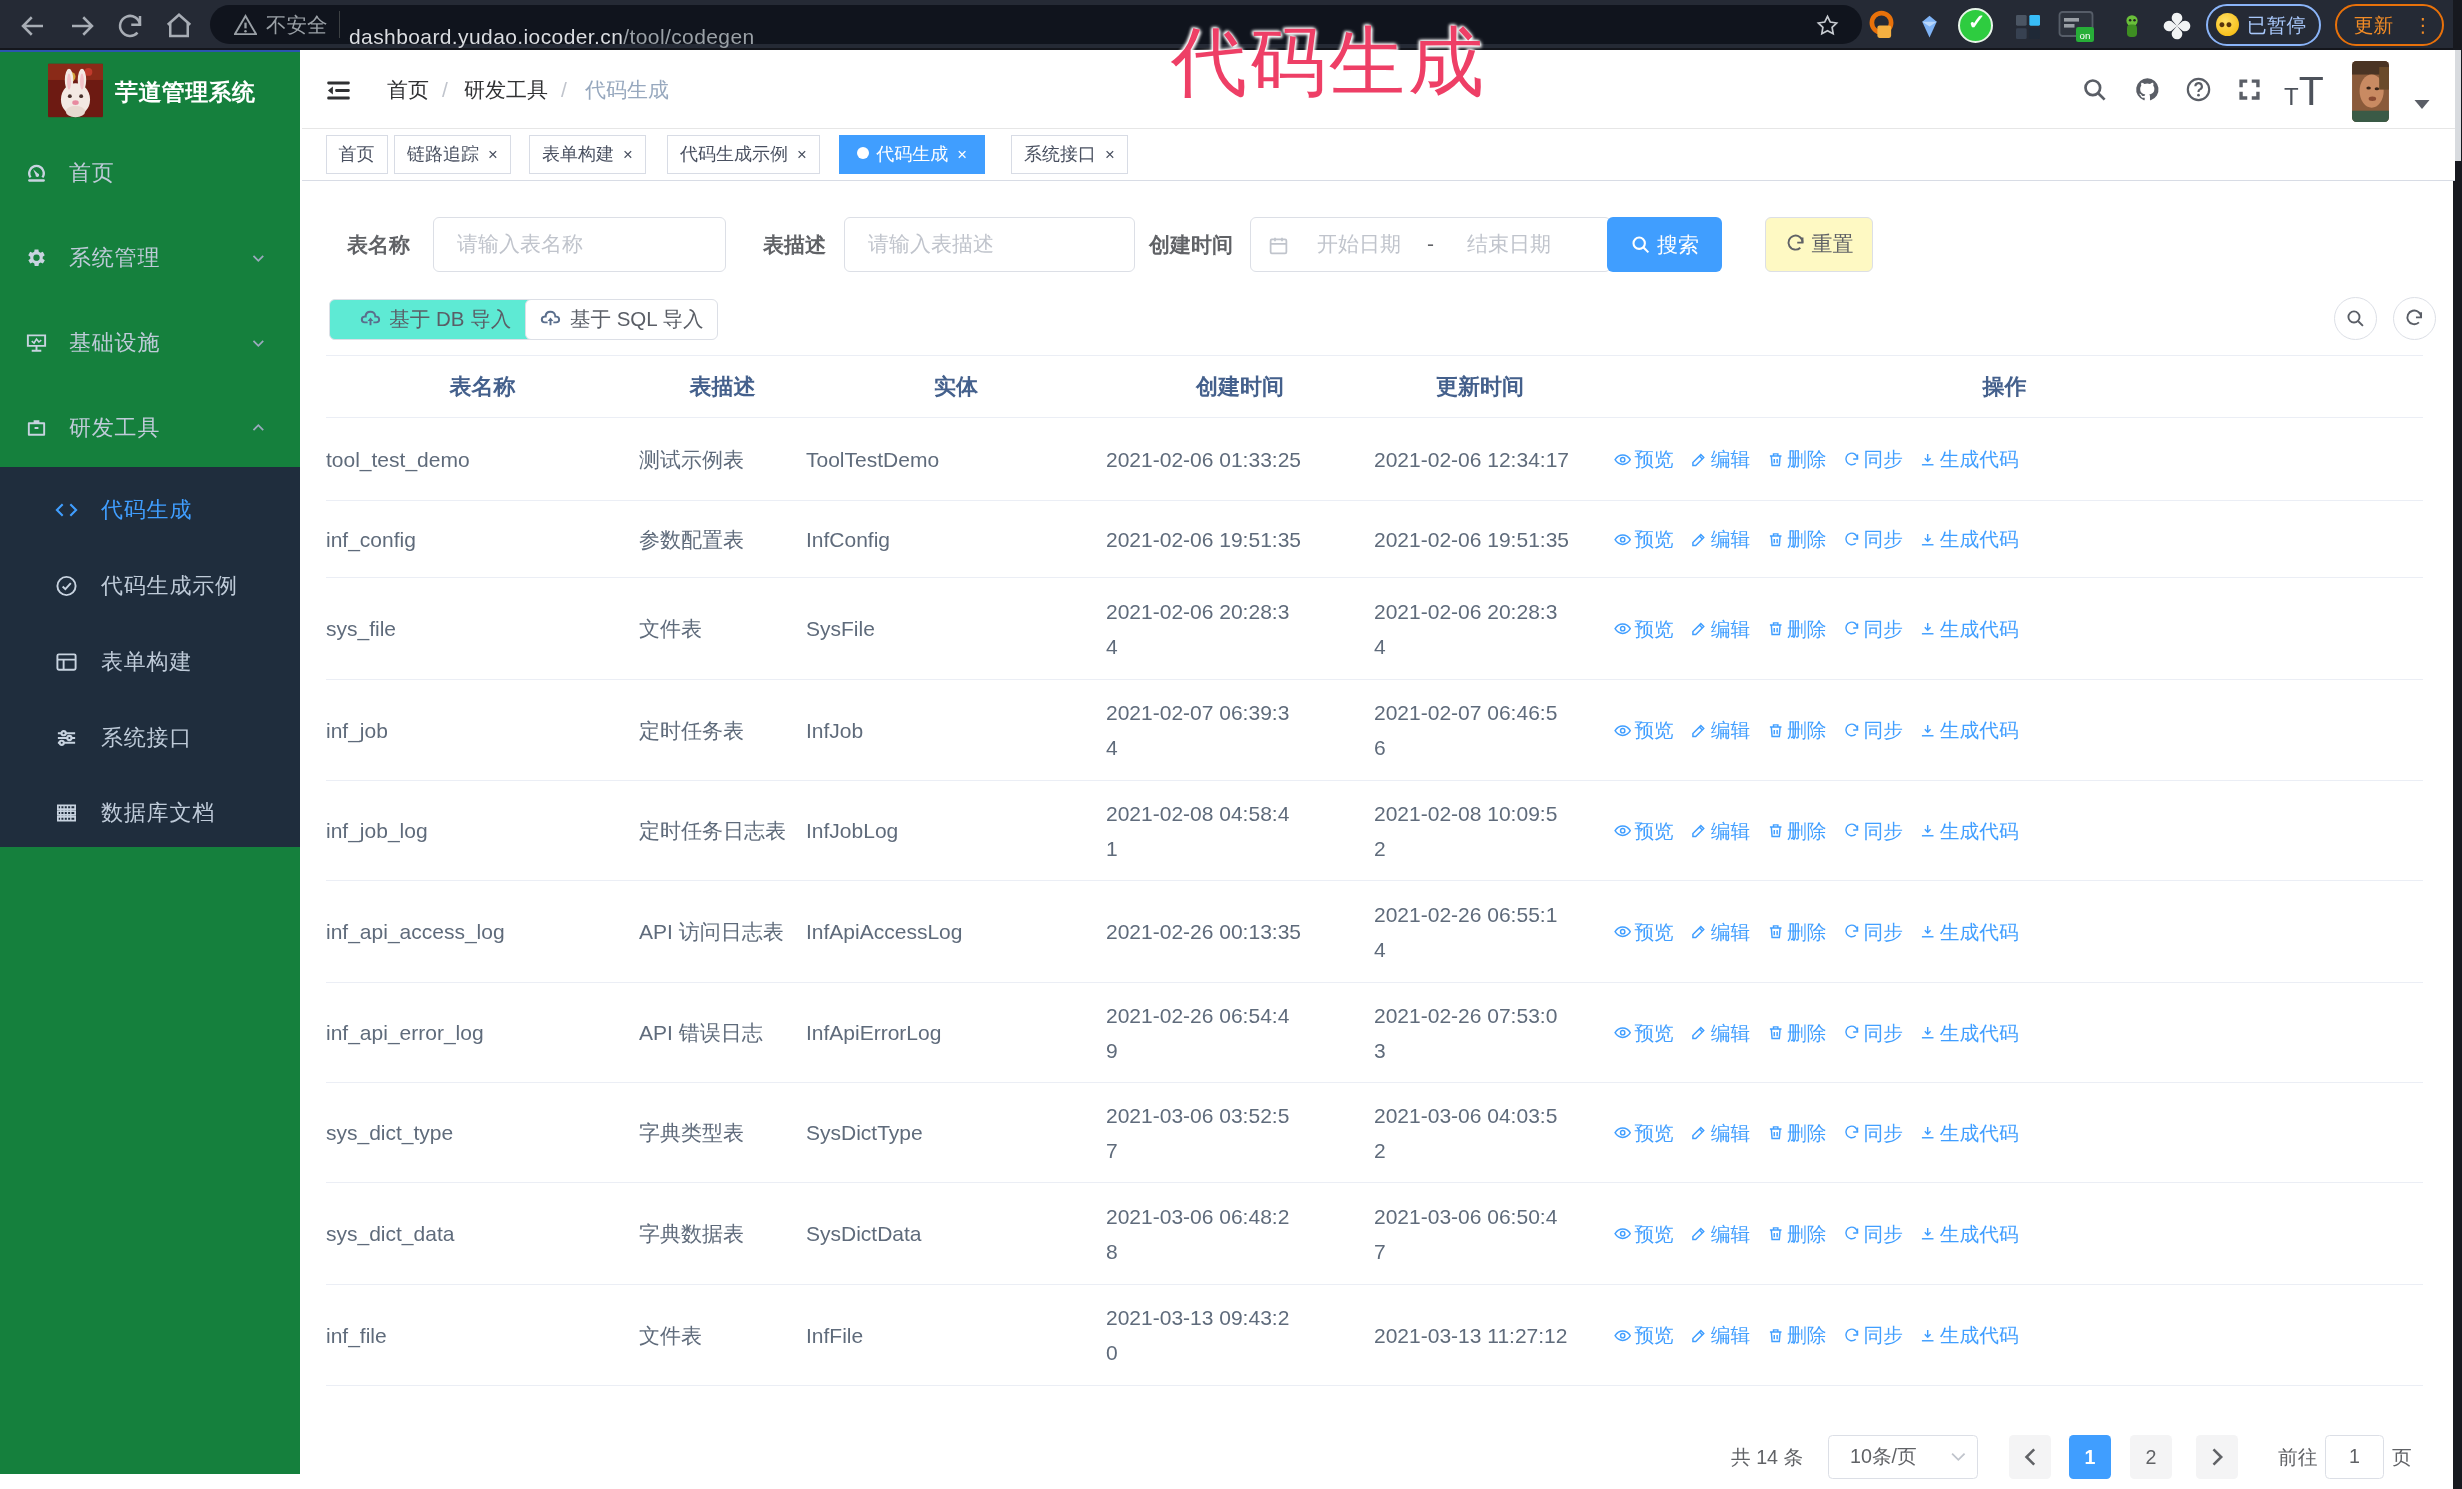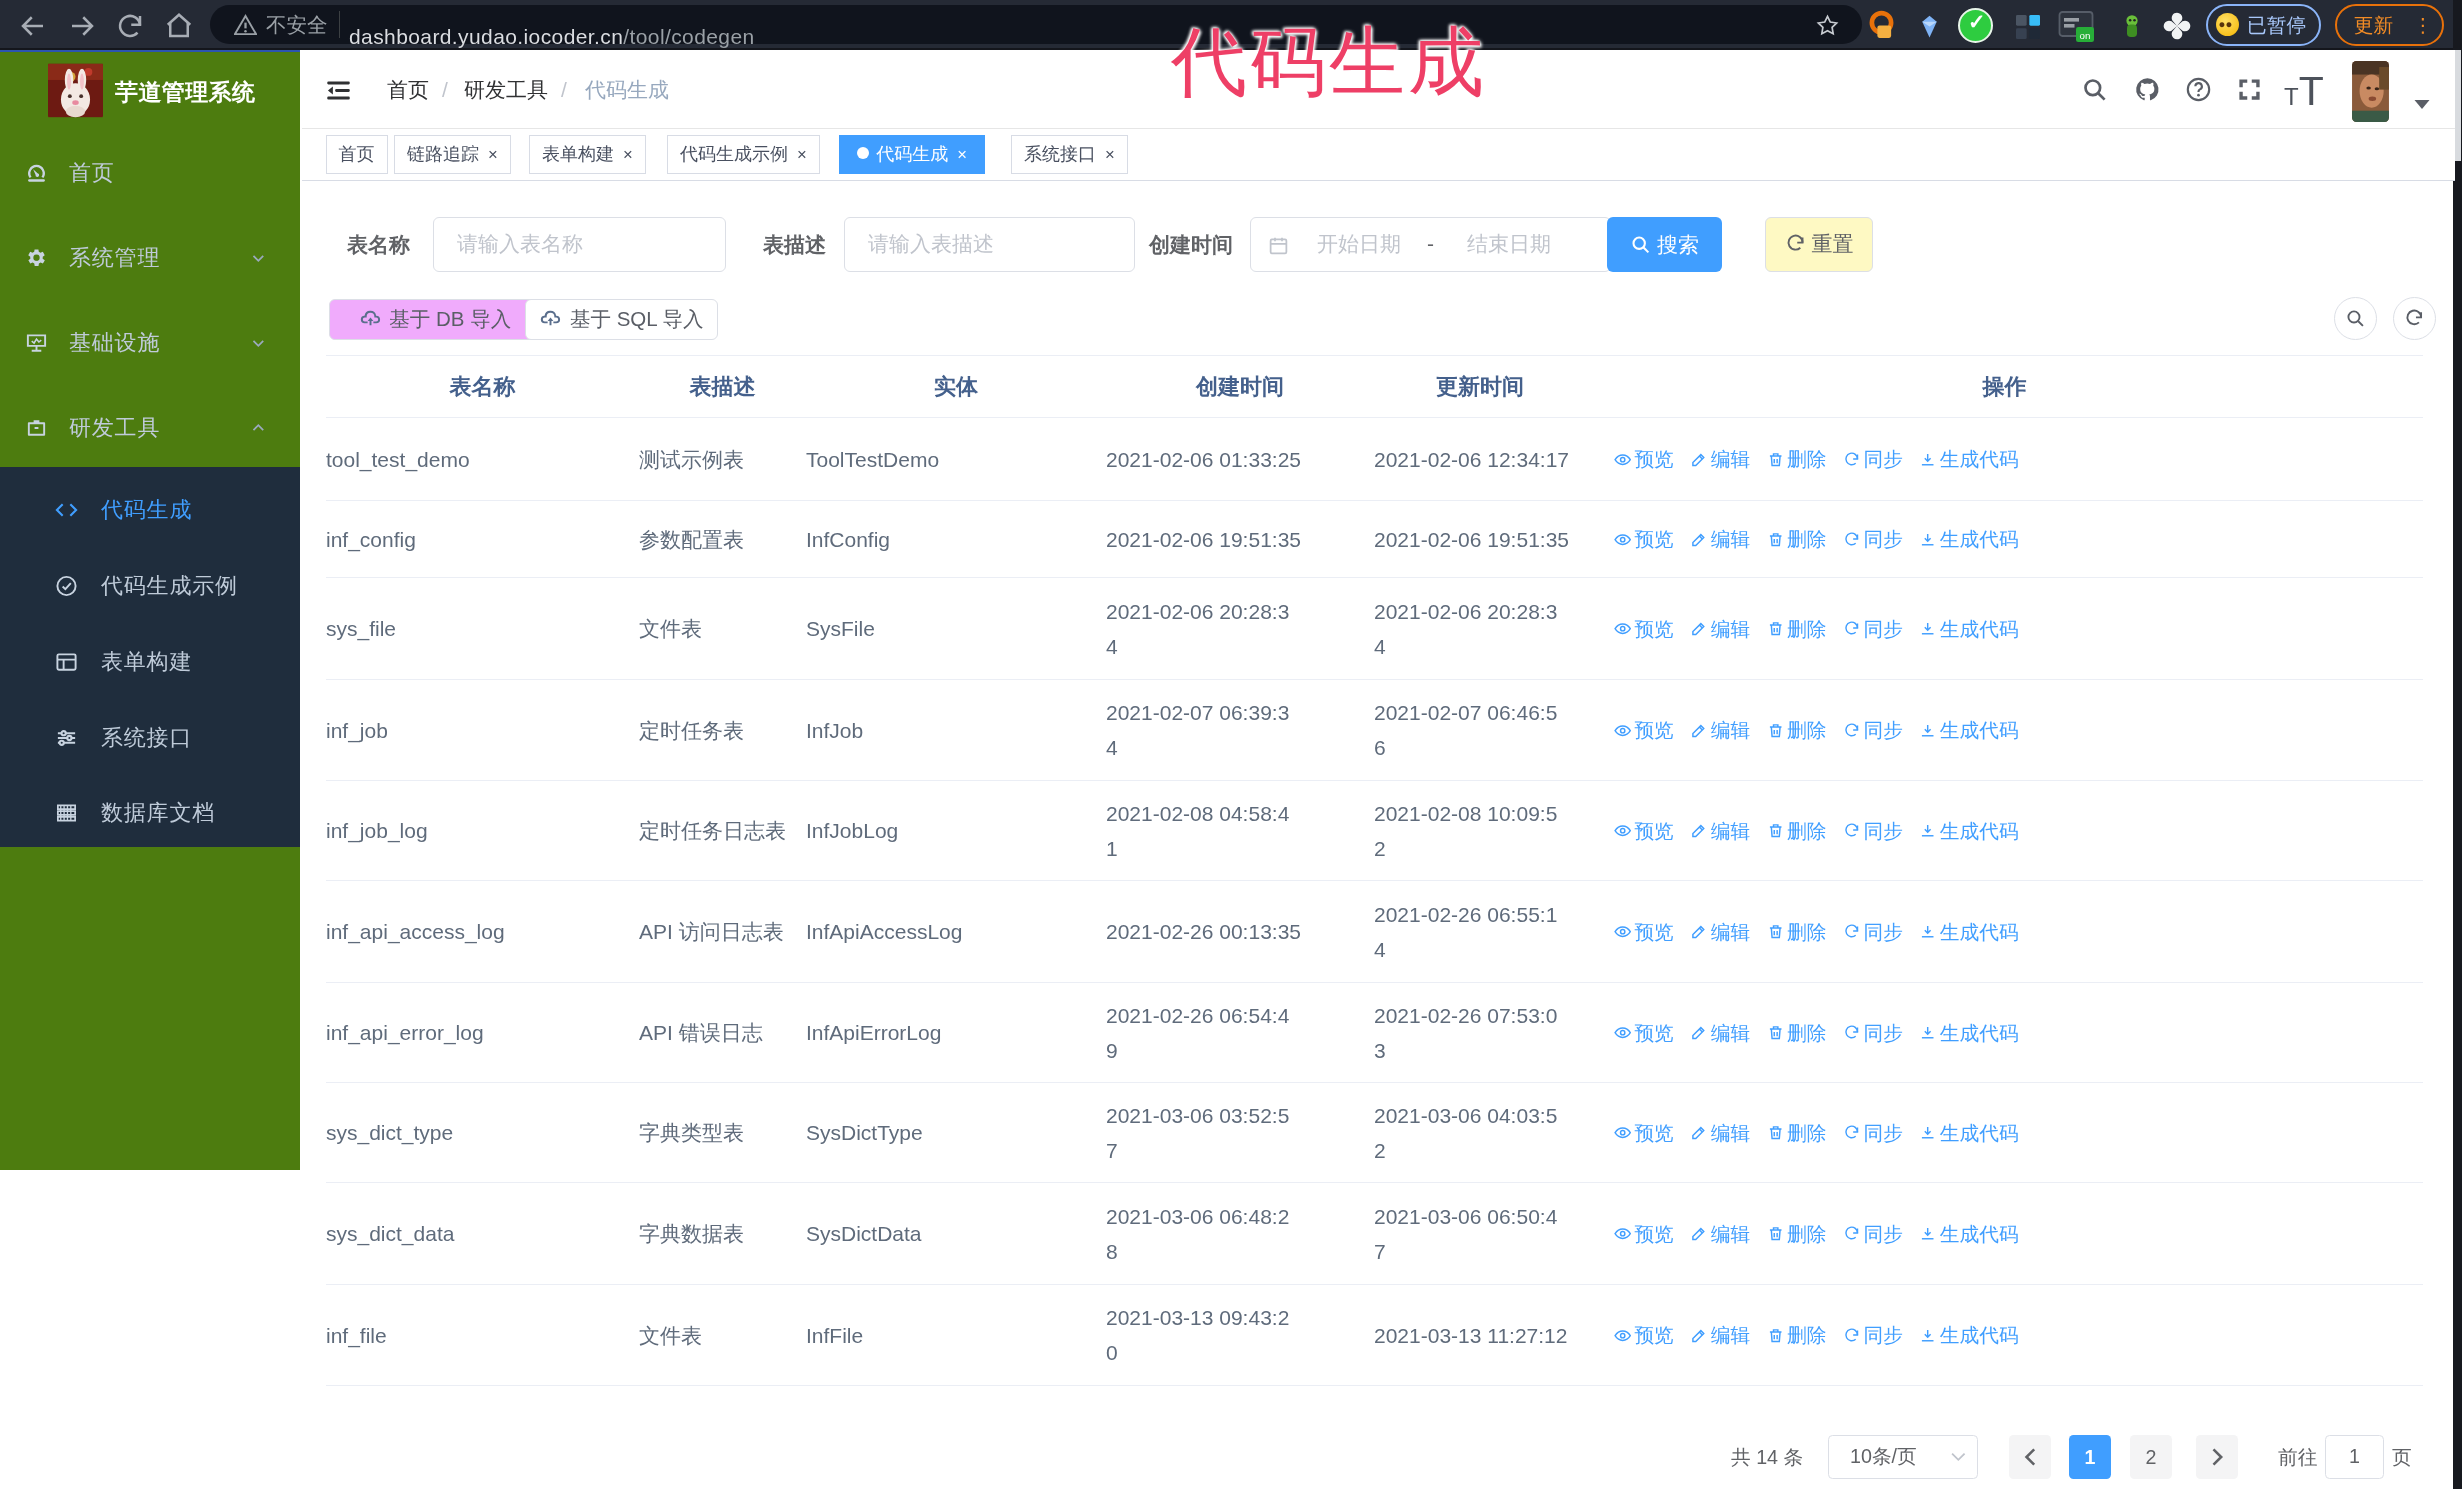--- a/index.html
+++ b/index.html
@@ -5,21 +5,21 @@
   * { margin:0; padding:0; box-sizing:border-box; }
   html,body { width:2462px; height:1490px; overflow:hidden; }
   body { position:relative; background:#fff; font-family:"Liberation Sans", sans-serif; }
   
   #chrome { position:absolute; left:0; top:0; width:2462px; height:50px; background:#252a35; border-bottom:2.3px solid #14161c; }
   #chrome .navic { position:absolute; top:10.6px; color:#aeb3ba; }
   #urlpill { position:absolute; left:210px; top:5.3px; width:1652px; height:39px; border-radius:19.7px; background:#10141d; color:#c7cbd1; }
   
   #rstrip { position:absolute; right:0; top:0; width:9px; height:1490px; background:#17191f; }
   
-  #sidebar { position:absolute; left:0; top:50px; width:300px; height:1120px; background:#4d7c0f; }
+  #sidebar { position:absolute; left:0; top:50px; width:300px; height:1424px; background:#15803d; }
   #submenu { position:absolute; left:0; top:417px; width:300px; height:380px; background:#1f2d3d; }
   .mitem { position:absolute; left:0; width:300px; height:85px; color:#bfcbd9; font-size:22px; }
   .mitem .txt { position:absolute; left:69px; top:50%; transform:translateY(-50%); letter-spacing:0.8px;}
   .sitem .txt { position:absolute; left:101px; top:50%; transform:translateY(-50%); letter-spacing:0.8px;}
   .micon { position:absolute; left:25px; top:50%; transform:translateY(-50%); width:23px; height:23px; }
   .sicon { position:absolute; left:55px; top:50%; transform:translateY(-50%); width:23px; height:23px; }
   .arrow { position:absolute; right:33px; top:50%; width:16.7px; height:16.7px; }
   
   #navbar { position:absolute; left:302px; top:50px; width:2153px; height:79px; background:#fff; border-bottom:1.5px solid #e6e6e6; }
   .bc { position:absolute; top:0; height:79px; line-height:79px; font-size:21px; }
@@ -285,21 +285,21 @@
     <div class="btn" style="left:1607px;top:217px;width:115px;height:55px;background:#409eff;color:#fff;line-height:55px;">
       <svg style="vertical-align:-3px;margin-right:6px;" width="21" height="21" viewBox="0 0 24 24" fill="none" stroke="#fff" stroke-width="2.4">
         <circle cx="10.5" cy="10.5" r="6.5"></circle>
         <path d="M15.5 15.5L21 21"></path>
       </svg>搜索</div>
     <div class="btn" style="left:1765px;top:217px;width:108px;height:55px;background:#fef9c3;border:1.5px solid #dcdfe6;color:#606266;line-height:52px;">
       <svg style="vertical-align:-3px;margin-right:6px;" width="21" height="21" viewBox="0 0 24 24" fill="none" stroke="#606266" stroke-width="2.2">
         <path d="M20 11a8 8 0 1 0-2.5 5.8"></path>
         <path d="M20 5v6h-6"></path>
       </svg>重置</div>
-    <div class="btn" style="left:329px;top:299px;width:212px;height:41px;background:#f0abfc;border:1.5px solid #dcdfe6;color:#5a5e66;line-height:38px;font-size:20.5px;">
+    <div class="btn" style="left:329px;top:299px;width:212px;height:41px;background:#5eead4;border:1.5px solid #dcdfe6;color:#5a5e66;line-height:38px;font-size:20.5px;">
       <svg style="vertical-align:-3.8px;margin-right:7.6px;" width="23" height="23" viewBox="0 0 24 24" fill="#5a6e8c">
         <path d="M12 4a6 6 0 0 1 5.9 5H18a4 4 0 1 1 0 8h-3v-2h3a2 2 0 1 0 0-4h-2V10a4 4 0 0 0-8 0v1H6a2 2 0 1 0 0 4h3v2H6a4 4 0 0 1-.2-8A6 6 0 0 1 12 4z"></path>
         <path d="M12 11l3 3.5h-2V19h-2v-4.5H9z"></path>
       </svg>基于 DB 导入</div>
     <div class="btn" style="left:525px;top:299px;width:193px;height:41px;background:#fff;border:1.5px solid #dcdfe6;color:#5a5e66;line-height:38px;font-size:20.5px;">
       <svg style="vertical-align:-3.8px;margin-right:7.6px;" width="23" height="23" viewBox="0 0 24 24" fill="#5a6e8c">
         <path d="M12 4a6 6 0 0 1 5.9 5H18a4 4 0 1 1 0 8h-3v-2h3a2 2 0 1 0 0-4h-2V10a4 4 0 0 0-8 0v1H6a2 2 0 1 0 0 4h3v2H6a4 4 0 0 1-.2-8A6 6 0 0 1 12 4z"></path>
         <path d="M12 11l3 3.5h-2V19h-2v-4.5H9z"></path>
       </svg>基于 SQL 导入</div>
     <div style="position:absolute;left:2334px;top:297px;width:43px;height:43px;border:1.5px solid #dcdfe6;border-radius:50%;background:#fff;">

